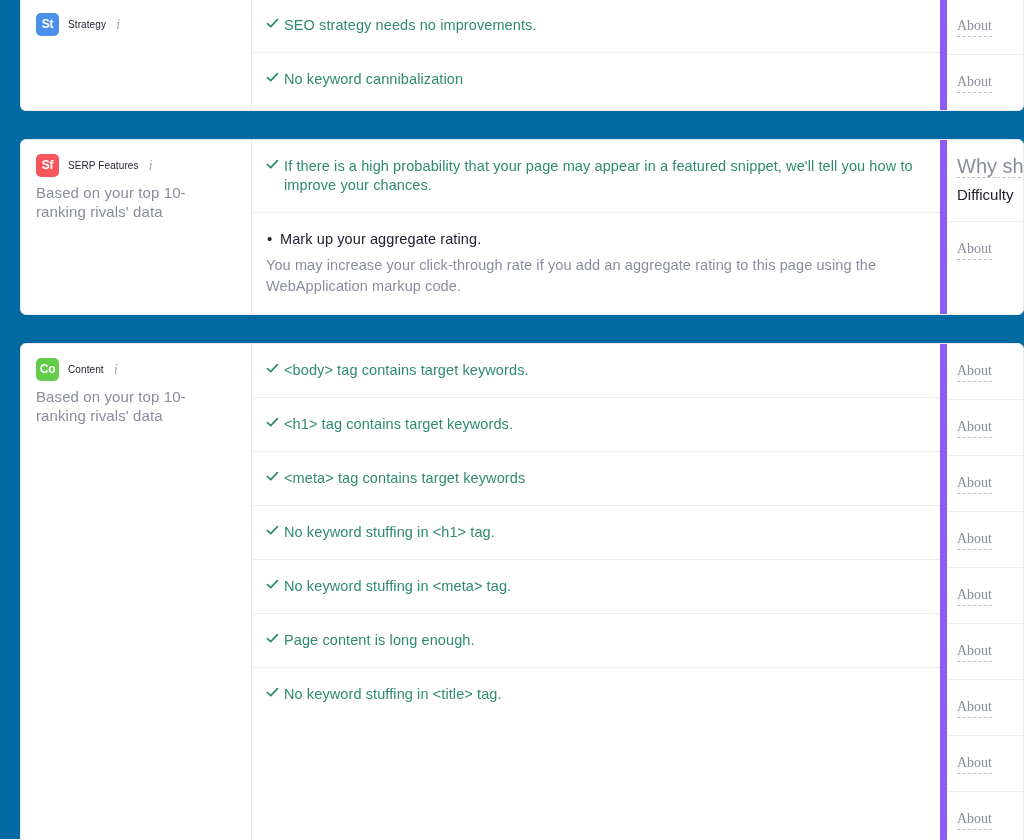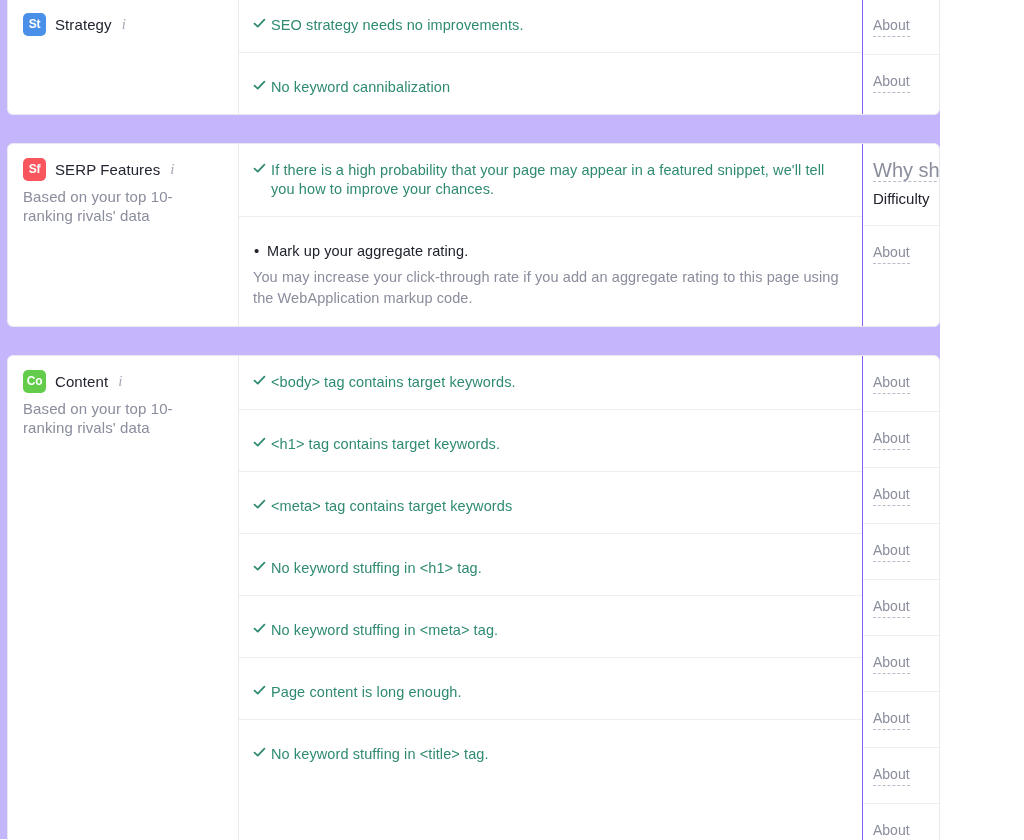--- a/index.html
+++ b/index.html
@@ -4,25 +4,25 @@
 <style>
   * { box-sizing: border-box; margin: 0; padding: 0; }
   html, body {
     width: 1024px;
     height: 840px;
     background: #ffffff;
     font-family: "Liberation Sans", sans-serif;
     overflow: hidden;
   }
   .page {
-    width: 940px;
+    width: 1024px;
     height: 840px;
     position: relative;
-    background: #c4b5fd;
-    padding: 0 0 0 7px;
+    background: #0369a1;
+    padding: 0 0 0 20px;
   }
 
   
   .card {
     position: relative;
     background: #ffffff;
     border: 1px solid #e9eaf0;
     border-radius: 6px;
     display: flex;
     align-items: stretch;
@@ -51,21 +51,21 @@
     border-radius: 5px;
     color: #ffffff;
     font-size: 12px;
     font-weight: bold;
     line-height: 23px;
     text-align: center;
     letter-spacing: -0.2px;
     flex: 0 0 auto;
   }
   .cat-name {
-    font-size: 15px;
+    font-size: 10px;
     color: #222430;
     letter-spacing: 0.1px;
   }
   .info-icon {
     font-family: "Liberation Serif", serif;
     font-style: italic;
     font-size: 15px;
     color: #a6a9b6;
     line-height: 1;
     padding-left: 1px;
@@ -79,22 +79,21 @@
     letter-spacing: 0.1px;
     max-width: 205px;
   }
 
   
   .checks {
     flex: 1 1 auto;
     min-width: 0;
     display: flex;
     flex-direction: column;
-    border-right: 1px solid #8b5cf6;
-    gap: 8px;
+    border-right: 7px solid #8b5cf6;
   }
   
   .actions {
     width: 76px;
     min-width: 76px;
     display: flex;
     flex-direction: column;
   }
 
   .row {
@@ -151,20 +150,21 @@
 
   .about-link {
     color: #8a8d9c;
     font-size: 14px;
     line-height: 19px;
     border-bottom: 1px dashed #b9bcc8;
     padding-bottom: 1px;
     cursor: pointer;
     display: inline-block;
     white-space: nowrap;
+    font-family: Liberation Serif, serif;
   }
   .why-link {
     color: #8a8d9c;
     font-size: 20px;
     line-height: 19px;
     border-bottom: 1px dashed #b9bcc8;
     padding-bottom: 1px;
     cursor: pointer;
     display: inline-block;
     white-space: nowrap;

